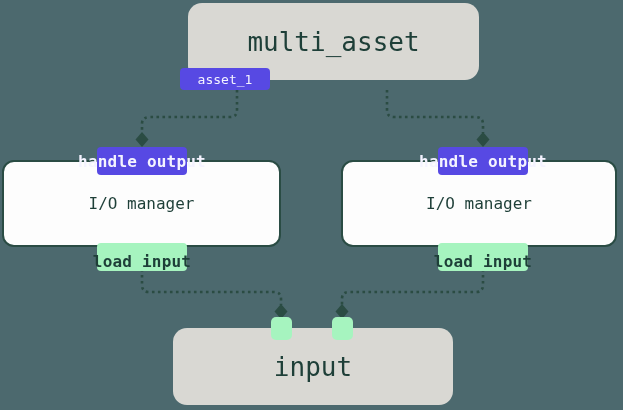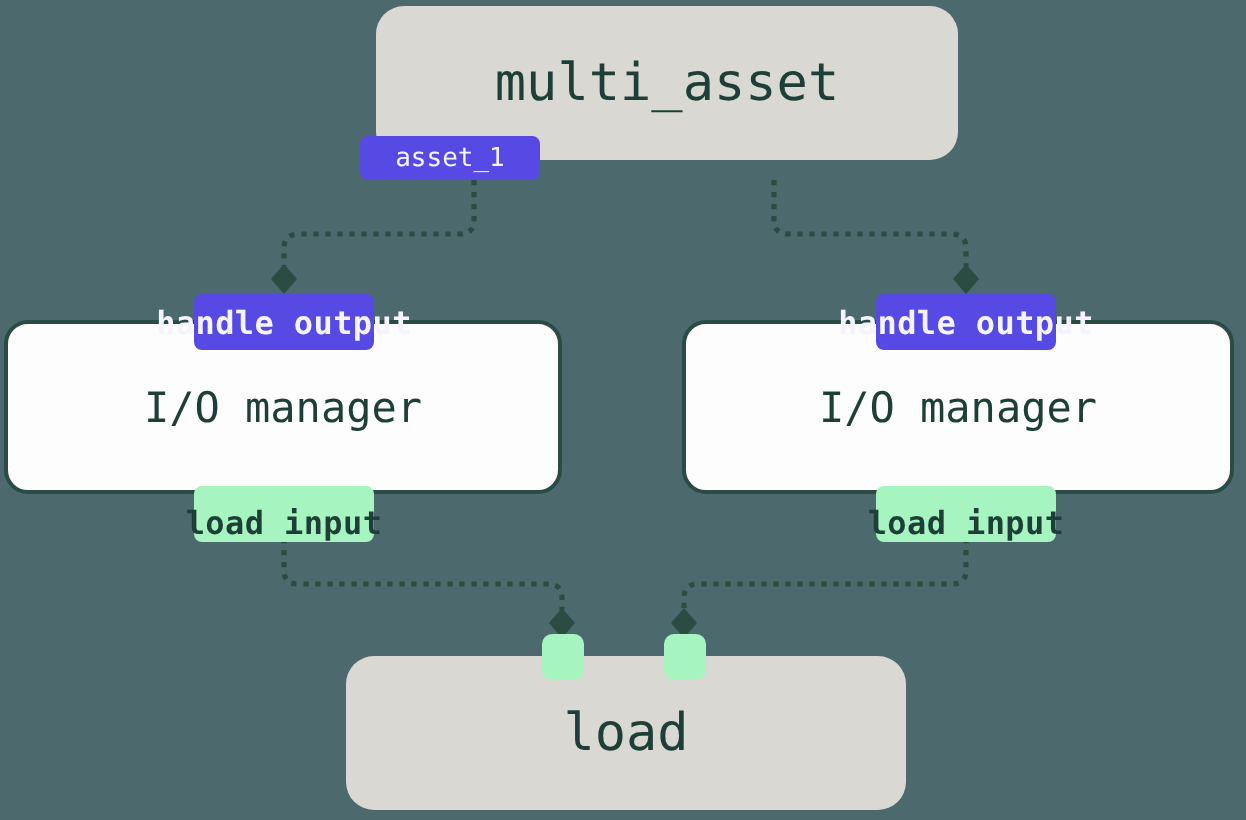--- a/index.html
+++ b/index.html
@@ -5,21 +5,21 @@
   html,body{margin:0;padding:0;background:#4c696e;}
   #canvas{
     position:relative;width:623px;height:410px;background:#4c696e;
     overflow:hidden;font-family:"DejaVu Sans Mono","Liberation Mono",monospace;
   }
   .node{position:absolute;box-sizing:border-box;display:flex;align-items:center;justify-content:center;}
   .node-gray{background:#d9d8d3;border-radius:14px;}
   .node-white{background:#fdfdfd;border:2.5px solid #2a4c44;border-radius:12px;}
   .node-label{color:#1e3f38;font-weight:500;white-space:nowrap;}
   .lbl-xl{font-size:26px;}
-  .lbl-lg{font-size:21px;}
+  .lbl-lg{font-size:16px;}
   .badge{
     position:absolute;box-sizing:border-box;display:flex;align-items:center;justify-content:center;
     border-radius:4px;white-space:nowrap;z-index:3;
   }
   .badge-purple{background:#5749e3;color:#f4f3ff;}
   .badge-green{background:#a6f4bf;color:#1e3f38;align-items:flex-end;}
   .badge-out{width:90px;height:22px;font-size:13px;font-weight:500;}
   .badge-io{width:90px;height:28px;font-size:16px;font-weight:700;letter-spacing:.2px;}
   .port{
     position:absolute;width:21px;height:23px;background:#a6f4bf;border-radius:5px;z-index:3;
@@ -67,18 +67,18 @@
     <span class="node-label lbl-lg">I/O manager</span>
   </div>
   <div class="badge badge-purple badge-io" style="left:438px;top:147px;">
     <span>handle output</span>
   </div>
   <div class="badge badge-green badge-io" style="left:438px;top:243px;">
     <span>load input</span>
   </div>
 
   <div class="node node-gray" style="left:173px;top:328px;width:280px;height:77px;z-index:2;">
-    <span class="node-label lbl-xl">load</span>
+    <span class="node-label lbl-xl">input</span>
   </div>
   <div class="port" style="left:271px;top:317px;"></div>
   <div class="port" style="left:332px;top:317px;"></div>
 
 </div>
 
 </body></html>

